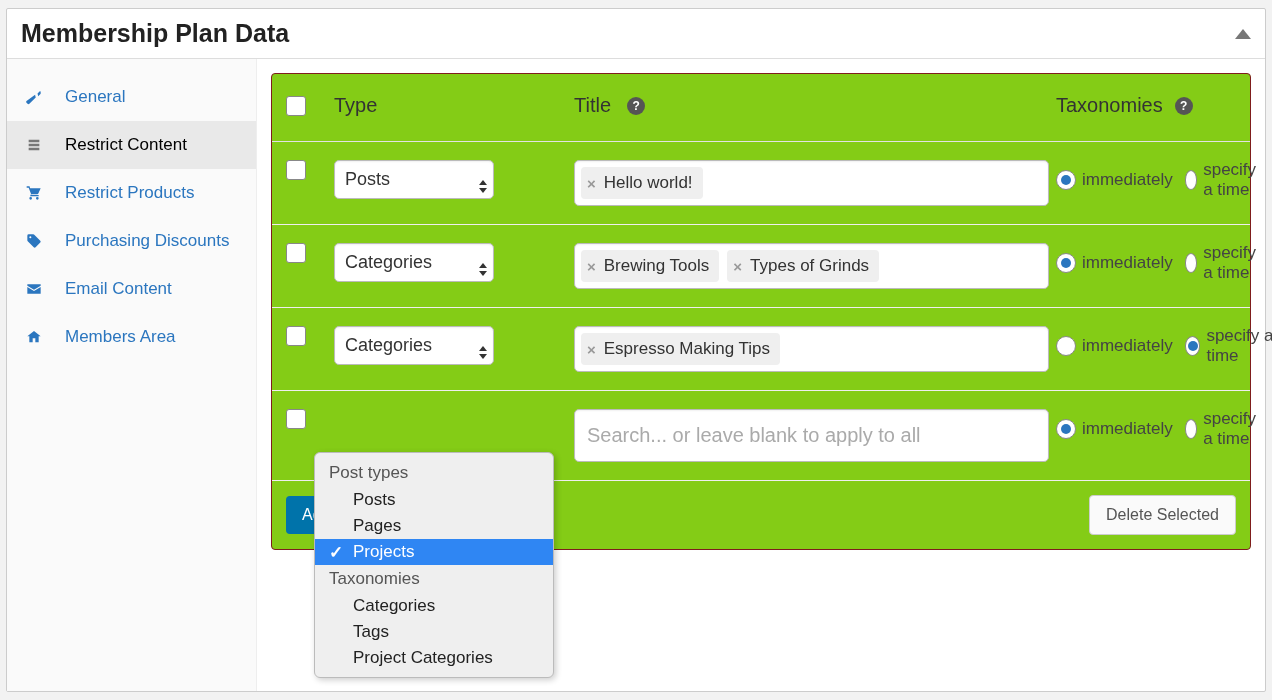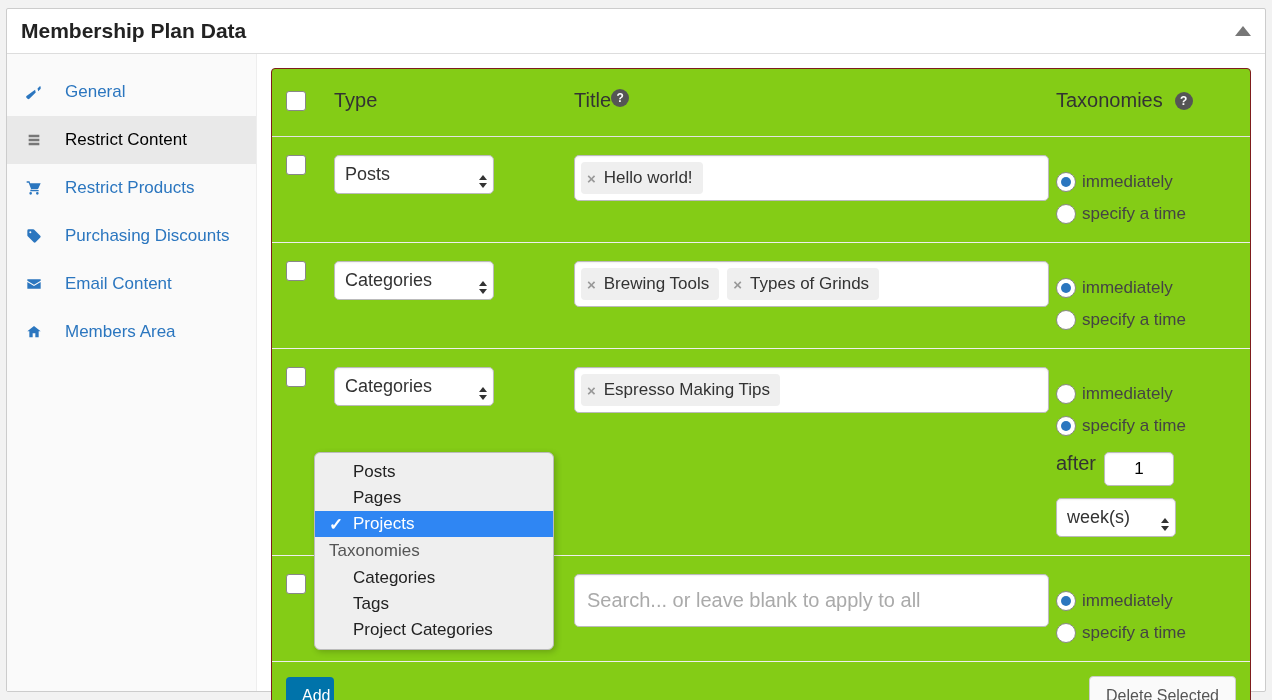--- a/index.html
+++ b/index.html
@@ -13,21 +13,21 @@
     display: flex;
     flex-direction: column;
   }
   .panel-header {
     display: flex;
     justify-content: space-between;
     align-items: center;
     padding: 10px 14px;
     border-bottom: 1px solid #ddd;
   }
-  .panel-title { font-size: 21px; font-weight: 700; color: #222; }
+  .panel-title { font-size: 25px; font-weight: 700; color: #222; }
   .collapse {
     width: 0; height: 0;
     border-left: 8px solid transparent;
     border-right: 8px solid transparent;
     border-bottom: 10px solid #777;
   }
   .panel-body {
     display: flex;
     flex: 1;
     min-height: 0;
@@ -66,21 +66,21 @@
     background: #84cc16;
   }
   .thead {
     display: flex;
     padding: 20px 14px 24px 14px;
     border-bottom: 1px solid #e2e2e2;
     align-items: center;
   }
   .col-check { width: 48px; display:flex; align-items:flex-start;}
   .col-type { width: 240px; font-size: 20px; color: #333; }
-  .col-title { flex: 1; font-size: 20px; color: #333; display:flex; gap:0;}
+  .col-title { flex: 1; font-size: 20px; color: #333; display:flex; align-items:center; gap:16px;}
   .col-access { width: 180px; font-size: 20px; color: #333; display:flex; align-items:center; gap:12px;}
   .help {
     display:inline-flex; align-items:center; justify-content:center;
     width: 18px; height:18px; border-radius:50%;
     background:#555; color:#fff; font-size:12px; font-weight:bold;
   }
   .row {
     display:flex; padding: 18px 14px; border-bottom:1px solid #eee;
     align-items: flex-start;
   }
@@ -109,21 +109,21 @@
   .tag {
     background:#efefef; border-radius:4px; padding:6px 10px 6px 6px;
     display:flex; align-items:center; gap:8px; font-size:17px; color:#333;
   }
   .tag .x { color:#999; font-size:15px; font-weight:bold; cursor:pointer;}
   .tag-input{
     border:none; outline:none; font-size:20px; padding:8px 6px; width:100%; color:#333;
   }
   .tag-input::placeholder{color:#aaa; font-style:normal;}
 
-  .radiolist { display:flex; flex-direction:column; gap:12px;margin-top:17px; }
+  .radiolist { display:flex; flex-direction:row; gap:12px; }
   .radioline { display:flex; align-items:center; gap:6px; font-size:17px; color:#444;}
   .radio {
     width:20px; height:20px; border-radius:50%; border:1px solid #888; background:#fff;
     display:inline-flex; align-items:center; justify-content:center;
   }
   .radio.checked::after{content:"";width:10px;height:10px;border-radius:50%;background:#2b76bf;}
   .afterline{display:flex; align-items:flex-start; gap:8px; margin-top:4px;}
   .numinput{
     border:1px solid #bbb; border-radius:5px; padding:6px 0; width:70px;
     font-size:17px; text-align:center; background:#fff;
@@ -359,20 +359,21 @@
             </div>
           </div>
 
           <div class="row row4wrap">
             <div class="col-check">
                 <span class="chk"></span>
               </div>
             <div class="col-type">
               <div style="height:38px;width:160px;"></div>
               <div class="dropdown" style="left:314px; top:452px; position:fixed;">
+                <div class="dd-group">Post types</div>
                 <div class="dd-option"><span>Posts</span></div>
                 <div class="dd-option"><span>Pages</span></div>
                 <div class="dd-option selected">
                   <span class="dd-check">✓</span>
                   <span>Projects</span>
                 </div>
                 <div class="dd-group">Taxonomies</div>
                 <div class="dd-option"><span>Categories</span></div>
                 <div class="dd-option"><span>Tags</span></div>
                 <div class="dd-option"><span>Project Categories</span></div>

